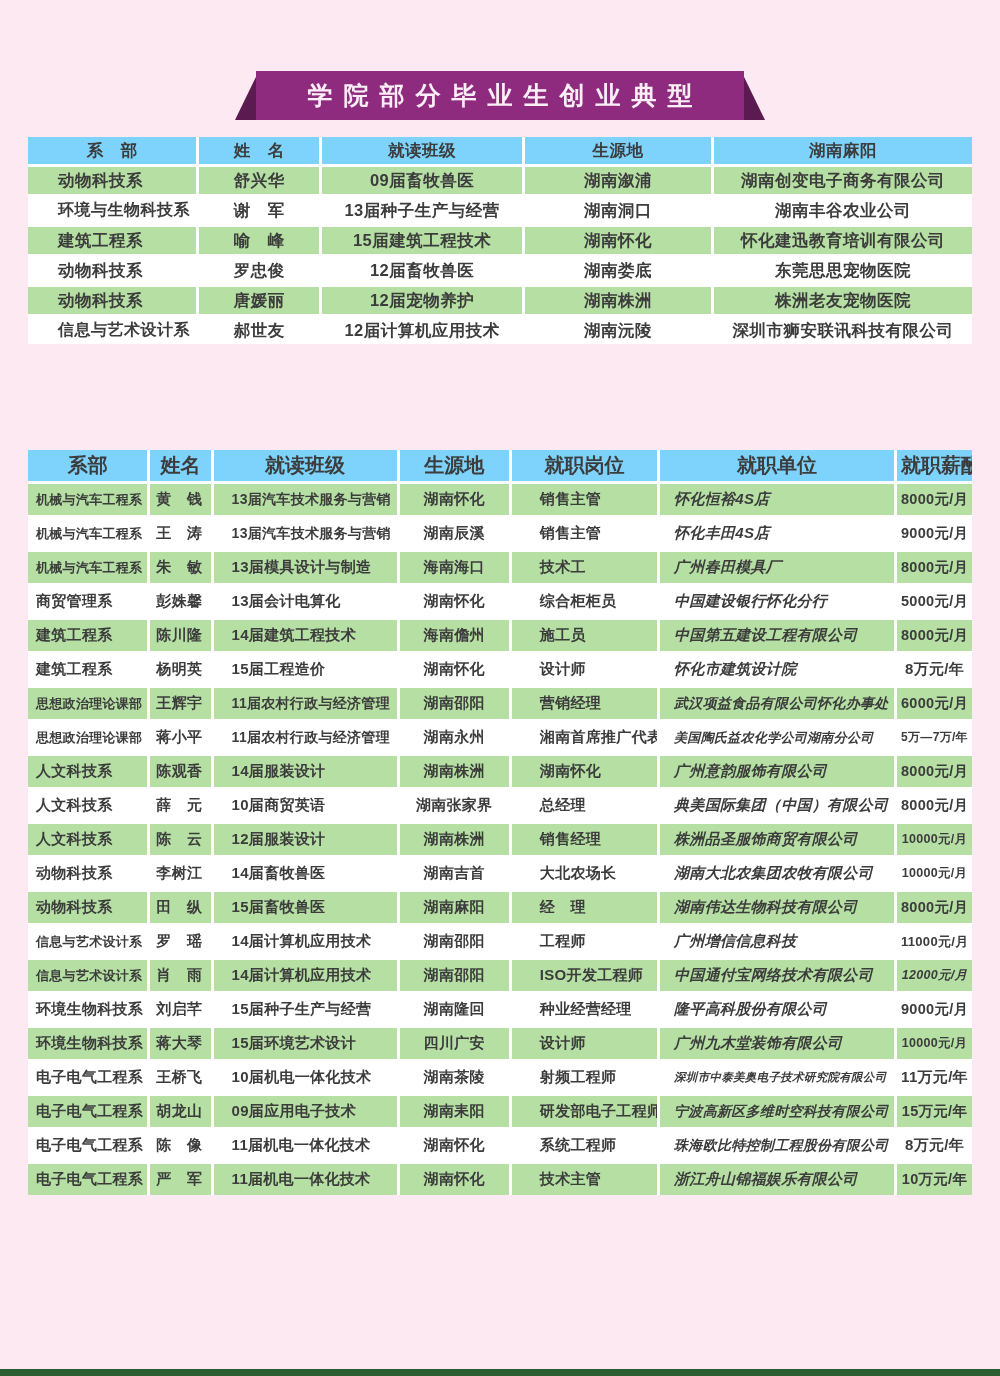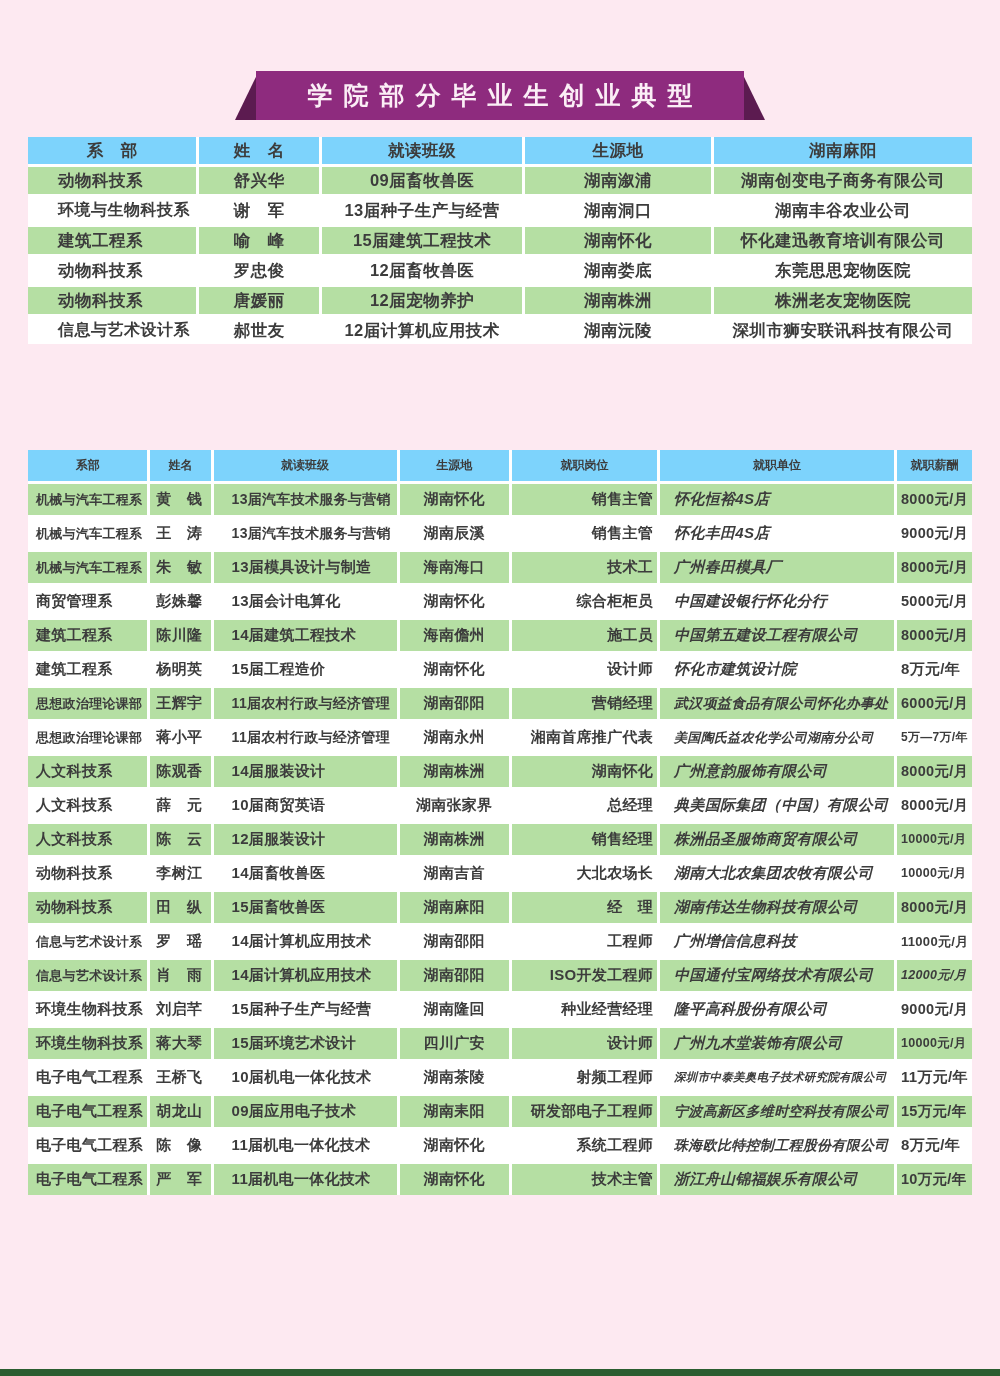--- a/index.html
+++ b/index.html
@@ -43,29 +43,29 @@
     padding:0 4px;
   }
   th { background:#7dd3fc; text-align:center; }
   tr.row-green td { background:#b5dfa3; }
   tr.row-white td { background:#ffffff; }
   
   .t1 th, .t1 td { height:27px; font-size:16.5px; letter-spacing:0.5px; }
   .t1 td:nth-child(1) { text-align:left; padding-left:30px; }
   .t1 td:nth-child(n+2) { text-align:center; }
   
-  .t2 th { height:31px; font-size:12px; }
+  .t2 th { height:31px; font-size:20px; }
   .t2 td { height:31px; font-size:15px; letter-spacing:0.3px; }
   .t2 td:nth-child(1) { text-align:left; padding-left:8px; }
   .t2 td:nth-child(2) { text-align:left; padding-left:6px; }
   .t2 td:nth-child(3) { text-align:left; padding-left:18px;margin-left:44px; }
   .t2 td:nth-child(4) { text-align:center; }
-  .t2 td:nth-child(5) { text-align:right; padding-left:12px; }
+  .t2 td:nth-child(5) { text-align:left; padding-left:28px; }
   .t2 td:nth-child(6) { text-align:left; padding-left:14px;font-style:italic; }
-  .t2 td:nth-child(7) { text-align:left; }
+  .t2 td:nth-child(7) { text-align:center; }
   
   .footer-bar {
     position:absolute; left:0; bottom:0;
     width:100%; height:7px; background:#2b5d30;
   }
 </style>
 </head>
 <body>
 
 <div class="page">

